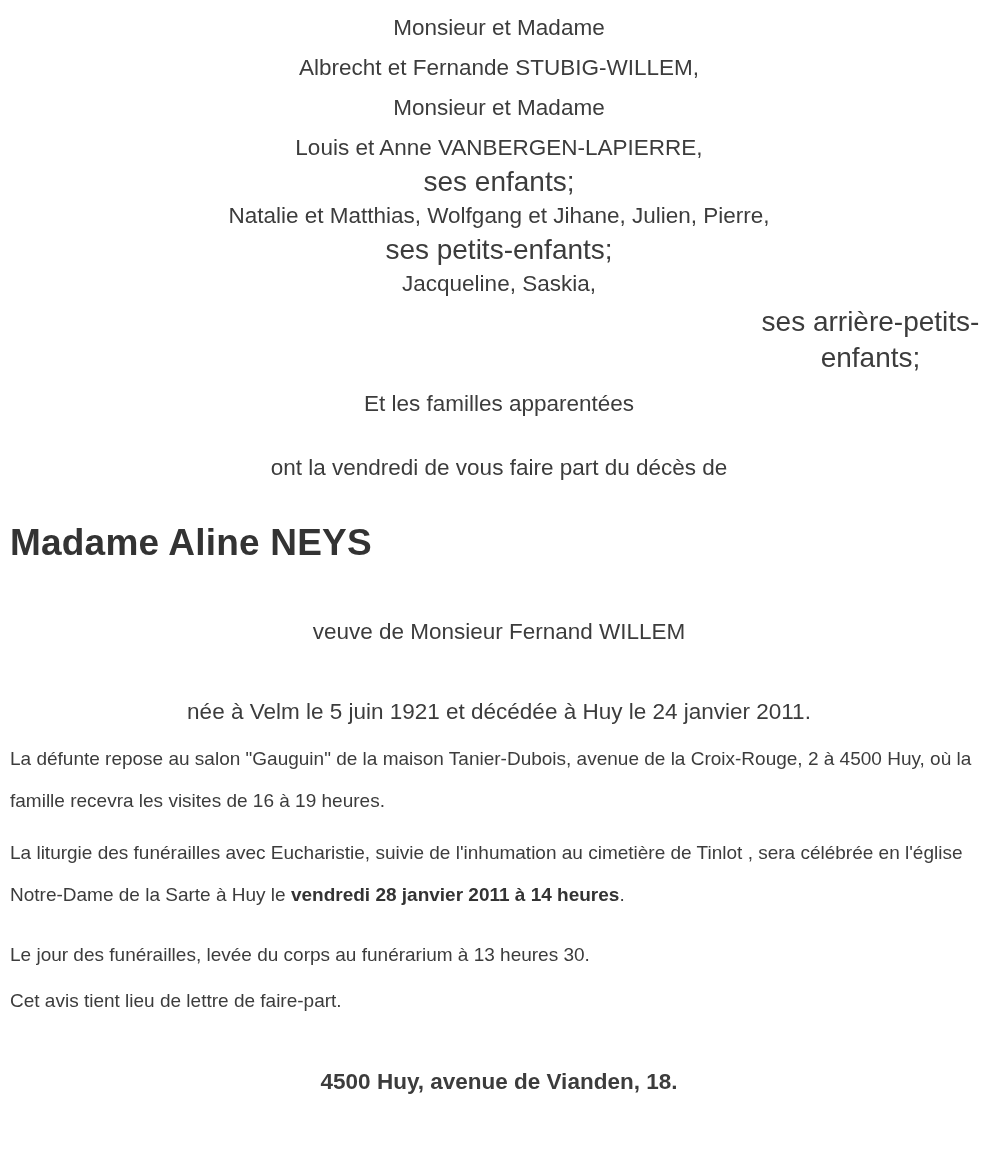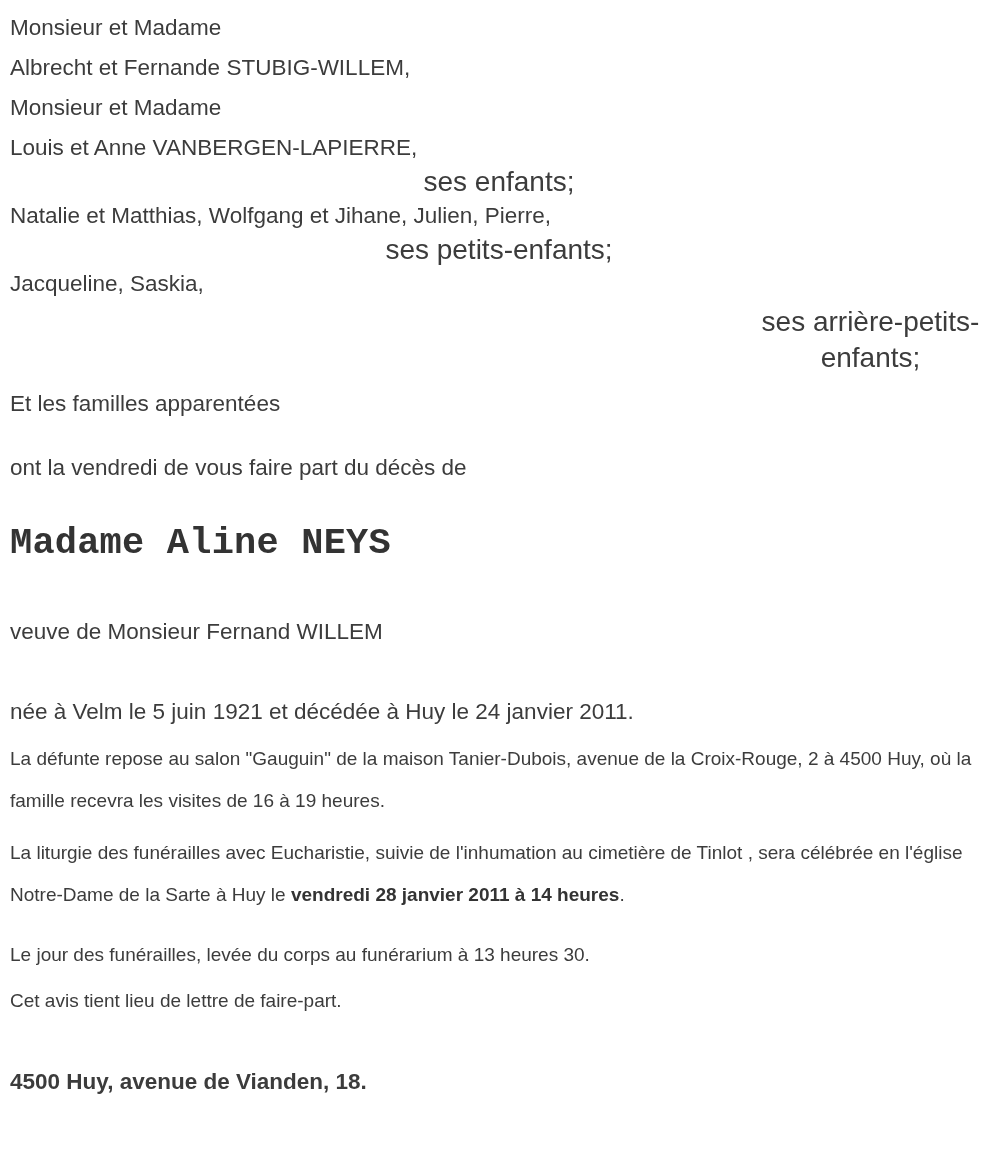--- a/index.html
+++ b/index.html
@@ -13,20 +13,21 @@
   .page {
     width: 1000px;
     min-height: 1175px;
     padding: 8px 12px 20px 10px;
     background: #ffffff;
   }
   .line {
     font-size: 22.5px;
     line-height: 40px;
     white-space: nowrap;
+    text-align: center;
   }
   .relation {
     font-size: 28px;
     line-height: 28px;
     text-align: center;
   }
   .relation-wrap {
     max-width: 235px;
     margin-left: auto;
     line-height: 36px;
@@ -34,21 +35,20 @@
   }
   .families-line { margin-top: 8px; }
   .intro-line { margin-top: 24px; }
   .title {
     margin-top: 30px;
     font-size: 37px;
     font-weight: 700;
     line-height: 50px;
     color: #333333;
     letter-spacing: 0.2px;
-    font-family: Liberation Mono, monospace;
   }
   .widow-line { margin-top: 44px; }
   .birth-line { margin-top: 40px; }
   .para {
     font-size: 19px;
     line-height: 42px;
     margin-top: 6px;
   }
   .para b, .para strong { font-weight: 700; color: #333333; }
   .para-liturgie { margin-top: 10px; }

